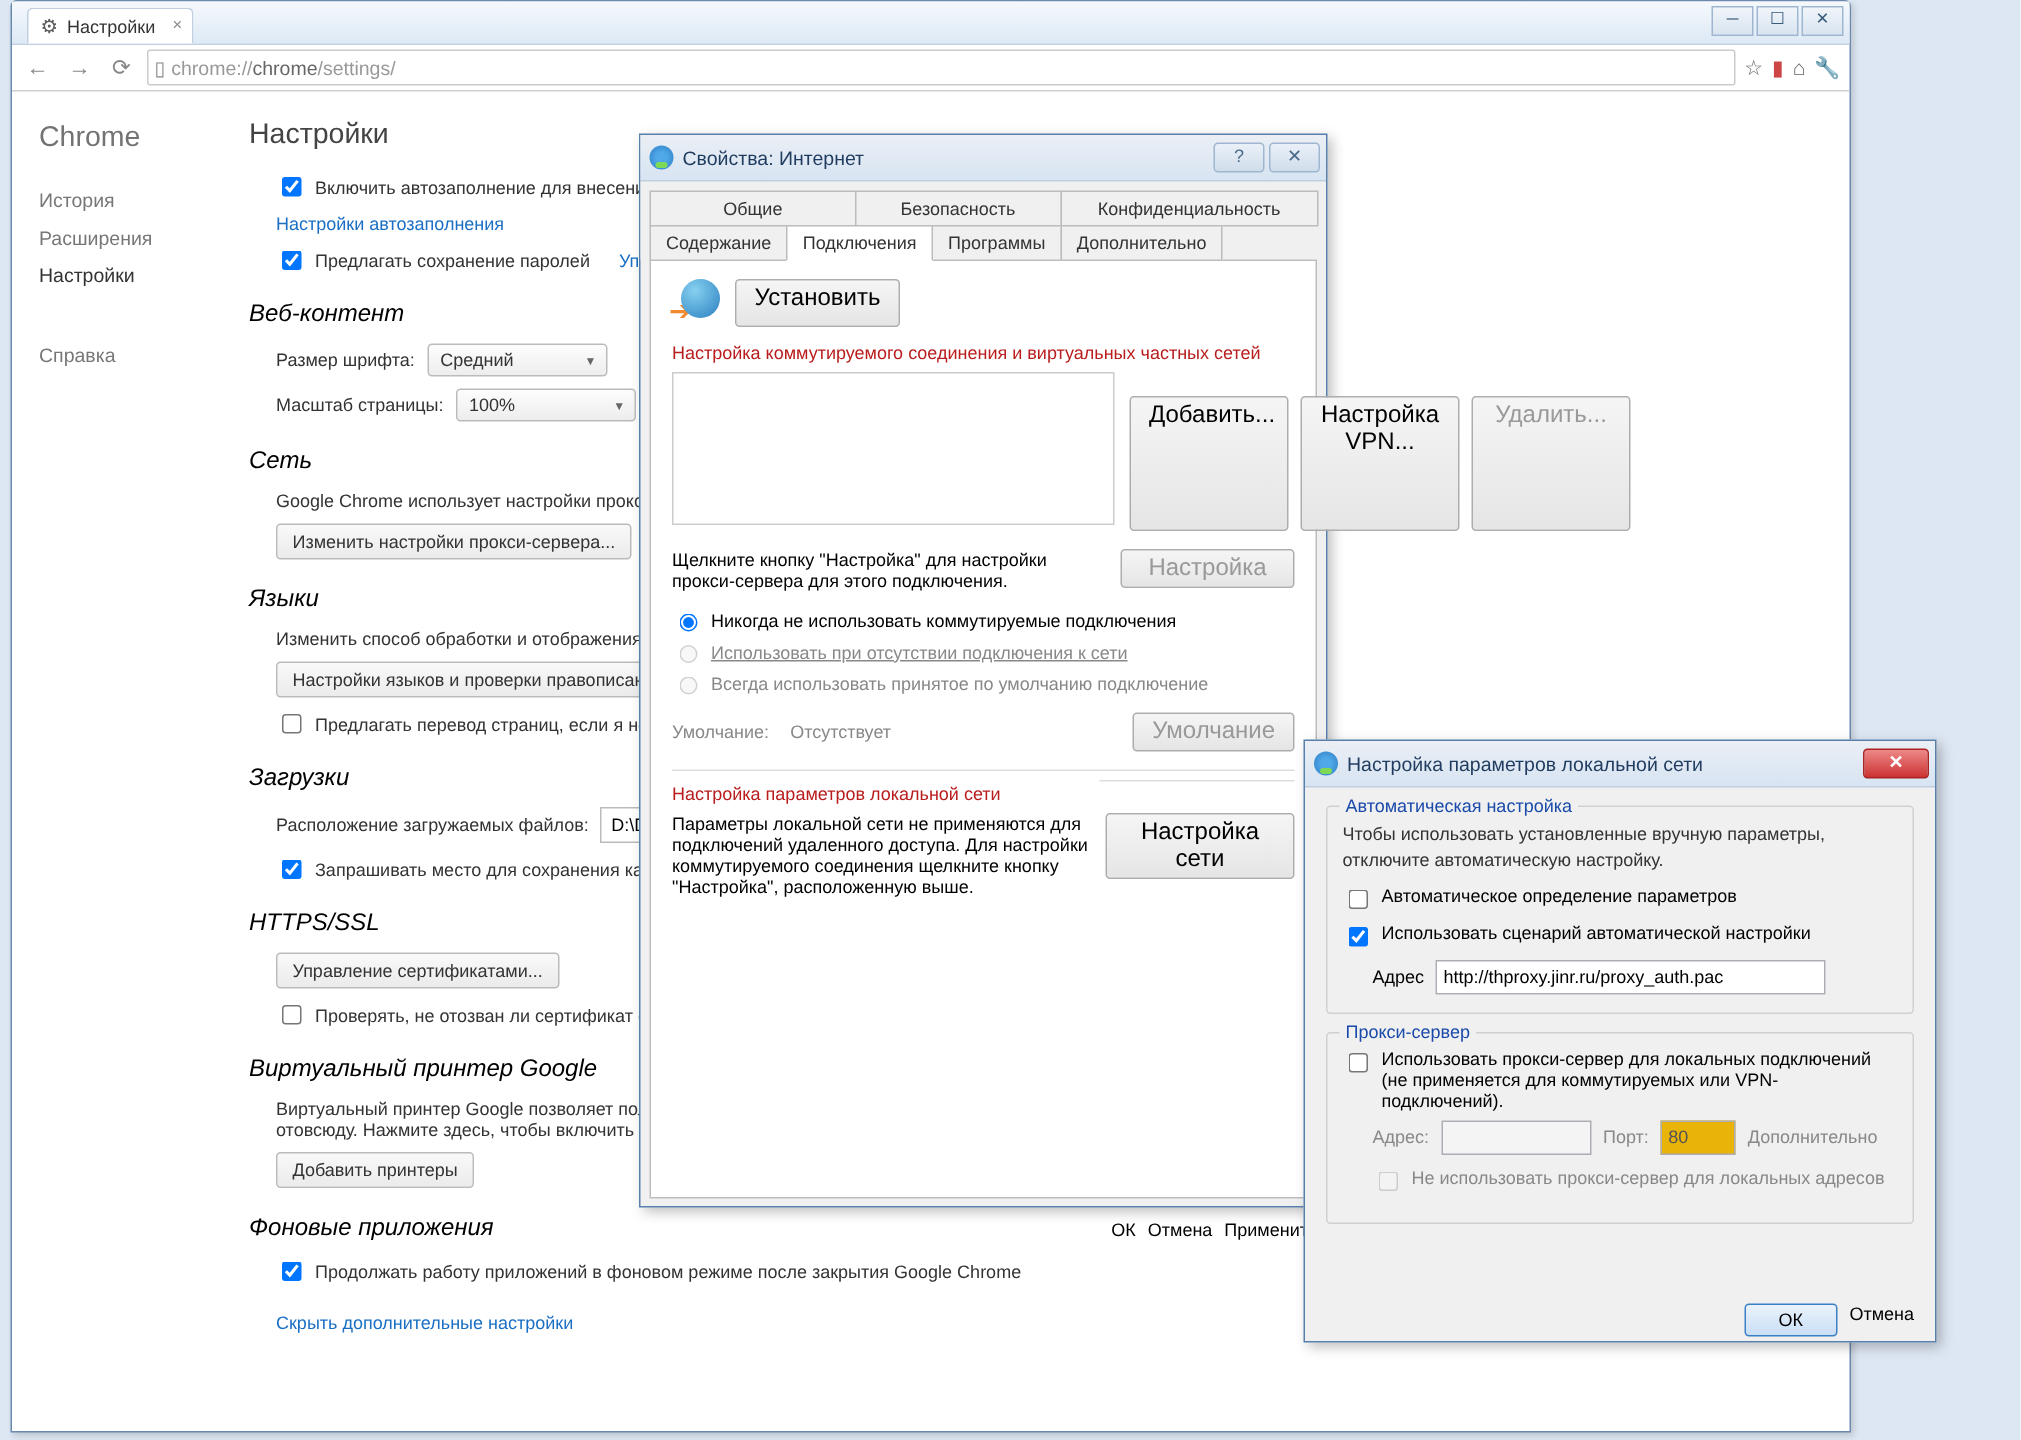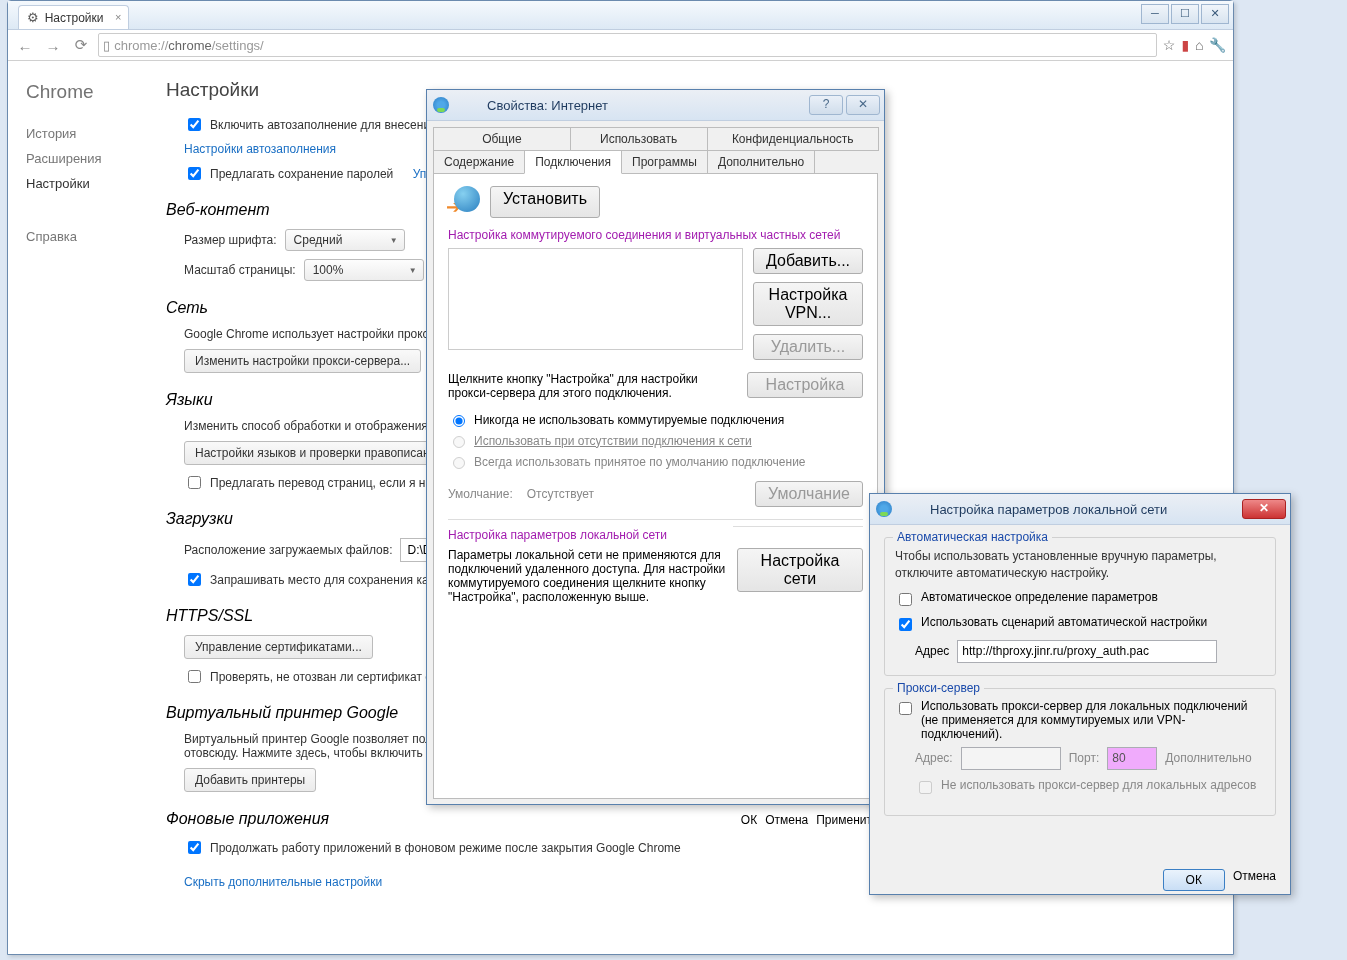--- a/index.html
+++ b/index.html
@@ -31,37 +31,37 @@
 .link { color:#1a6fc4; cursor:pointer;}
 .chk { width:13px; height:13px;}
 .btn { border:1px solid #bbb; background:linear-gradient(to bottom,#f9f9f9,#ebebeb); padding:4px 10px; border-radius:3px; font-size:12px; color:#333; cursor:pointer;}
 .select { border:1px solid #bbb; background:linear-gradient(to bottom,#fdfdfd,#ededed); padding:3px 20px 3px 8px; border-radius:3px; font-size:12px; position:relative; min-width:90px; display:inline-block;}
 .select::after { content:"▼"; font-size:8px; color:#666; position:absolute; right:6px; top:6px;}
 .tinput { border:1px solid #bbb; padding:3px 6px; font-size:12px; height:16px;}
 
 
 .dlg { position:absolute; background:#f0f0f0; border:1px solid #5880ad; box-shadow:3px 3px 8px rgba(0,0,0,0.25); font-size:12px;}
 .dlg1 { left:426px; top:89px; width:457px; height:714px;}
-.dlgtitle { height:30px; background:linear-gradient(to bottom,#ebeff5,#d7e4f2); border-bottom:1px solid #c0cee0; display:flex; align-items:center; padding:0 6px; color:#1f3b5f; font-size:13px; position:relative;gap:32px;}
+.dlgtitle { height:30px; background:linear-gradient(to bottom,#ebeff5,#d7e4f2); border-bottom:1px solid #c0cee0; display:flex; align-items:center; padding:0 6px; color:#1f3b5f; font-size:13px; position:relative;}
 .dlgtitle .dicon { width:16px; height:16px; margin-right:6px; background:radial-gradient(circle,#4fa8e8 30%,#2d7cc4); border-radius:50%; position:relative;}
 .dlgtitle .dicon::after{ content:""; position:absolute; width:8px; height:4px; background:#7ed957; bottom:1px; left:4px; border-radius:2px;}
 .dlgtitle .dbtns { position:absolute; right:4px; top:5px; display:flex; gap:3px;}
 .dlgtitle .dbtns div { width:32px; height:18px; border:1px solid #9fb6d0; background:linear-gradient(to bottom,#eaf0f8,#d0ddeb); text-align:center; line-height:16px; font-size:12px; color:#4a6a8a; cursor:pointer; border-radius:3px;}
 .tabs { display:flex; flex-wrap:wrap; padding:6px 6px 0 6px; background:#f0f0f0;}
 .tabs .t { border:1px solid #bcbcbc; background:#f0f0f0; padding:4px 10px; font-size:12px; color:#333; margin-right:-1px; margin-bottom:-1px; cursor:pointer; position:relative; z-index:1;}
 .tabs .t.active { background:#fff; border-bottom:1px solid #fff; z-index:2;}
 .dlgbody { background:#fff; margin:0 6px 6px 6px; border:1px solid #bcbcbc; padding:12px 14px; height:600px; position:relative;}
 .dlgbody .iconrow { display:flex; gap:10px; margin-bottom:10px;}
 .dlgbody .neticon { width:32px; height:32px; position:relative; flex-shrink:0;}
 .dlgbody .neticon .globe{ width:26px; height:26px; background:radial-gradient(circle at 35% 30%,#86d0f0,#2a7fc0); border-radius:50%; position:absolute; right:0; top:0;}
 .dlgbody .neticon .arrow{ position:absolute; left:-2px; top:10px; color:#f08a2c; font-size:18px;}
 .dlgbody .wbtn { border:1px solid #adadad; background:linear-gradient(to bottom,#f5f5f5,#e5e5e5); padding:3px 12px; border-radius:3px; font-size:16px; cursor:pointer; min-width:80px; text-align:center;}
 .dlgbody .wbtn.dis { color:#999; cursor:default;}
 .dlgbody .group { margin-bottom:12px;}
-.dlgbody .glabel { font-size:12px; color:#a21caf; margin-bottom:6px;}
+.dlgbody .glabel { font-size:12px; color:#b91c1c; margin-bottom:6px;}
 .dlgbody .listbox { border:1px solid #ccc; height:100px; background:#fff; margin-bottom:4px;}
 .radio { width:12px; height:12px;}
 .dlgfoot { display:flex; justify-content:flex-end; gap:8px; padding:8px 12px;}
 
 
 .dlg2 { left:869px; top:493px; width:420px; height:400px;}
 .dlg2 .dlgtitle .xbtn { width:42px; height:18px; background:linear-gradient(to bottom,#e88,#c33); border:1px solid #a22; color:#fff; text-align:center; line-height:16px; border-radius:3px; cursor:pointer; font-weight:bold;}
 .dlg2body { padding:12px 14px; background:#f0f0f0; height:320px;}
 .fieldset { border:1px solid #d0d0d0; border-radius:3px; padding:10px 10px 12px 10px; margin-bottom:12px; position:relative;}
 .fieldset .legend { position:absolute; top:-8px; left:8px; background:#f0f0f0; padding:0 4px; font-size:12px; color:#1a4aaa;}
@@ -218,42 +218,42 @@
   <div class="dlgtitle">
     <span class="dicon"></span>
     <span>Свойства: Интернет</span>
     <div class="dbtns">
       <div>?</div>
       <div>✕</div>
     </div>
   </div>
   <div class="tabs">
     <div class="t" style="flex:1;text-align:center">Общие</div>
-    <div class="t" style="flex:1;text-align:center">Использовать</div>
+    <div class="t" style="flex:1;text-align:center">Безопасность</div>
     <div class="t" style="flex:1.3;text-align:center">Конфиденциальность</div>
   </div>
   <div class="tabs" style="padding-top:0">
     <div class="t">Содержание</div>
     <div class="t active">Подключения</div>
     <div class="t">Программы</div>
     <div class="t">Дополнительно</div>
   </div>
   <div class="dlgbody">
     <div class="iconrow">
       <div class="neticon">
           <span class="arrow">➔</span>
           <div class="globe"></div>
         </div>
       <div class="wbtn">Установить</div>
     </div>
     <div class="group">
       <div class="glabel">Настройка коммутируемого соединения и виртуальных частных сетей</div>
       <div style="display:flex;gap:10px;">
         <div class="listbox" style="flex:1"></div>
-        <div style="display:flex;flex-direction:column;gap:8px;width:110px;">
+        <div style="display:flex;flex-direction:row;gap:8px;width:110px;margin-top:16px;">
           <div class="wbtn">Добавить...</div>
           <div class="wbtn">Настройка VPN...</div>
           <div class="wbtn dis">Удалить...</div>
         </div>
       </div>
     </div>
     <div class="group" style="display:flex;gap:10px;">
       <div style="flex:1">Щелкните кнопку "Настройка" для настройки прокси-сервера для этого подключения.</div>
       <div class="wbtn dis" style="width:90px;align-self:flex-start">Настройка</div>
     </div>
@@ -321,21 +321,21 @@
     <div class="fieldset">
       <div class="legend">Прокси-сервер</div>
       <div class="ckrow">
           <input type="checkbox" style="">
           <span>Использовать прокси-сервер для локальных подключений (не применяется для коммутируемых или VPN-подключений).</span>
         </div>
       <div class="indent" style="color:#888;">
         <span>Адрес:</span>
         <input type="text" disabled="" style="width: 90px; background: rgb(244, 244, 244);">
         <span>Порт:</span>
-        <input type="text" disabled="" style="width: 40px; background: #f0abfc;" value="80">
+        <input type="text" disabled="" style="width: 40px; background: #eab308;" value="80">
         <div class="wbtn dis">Дополнительно</div>
       </div>
       <div class="ckrow" style="margin-left:20px;margin-top:8px;color:#888;">
           <input type="checkbox" disabled="" style="">
           <span>Не использовать прокси-сервер для локальных адресов</span>
         </div>
     </div>
   </div>
   <div class="dlg2foot">
     <div class="ok">ОК</div>

